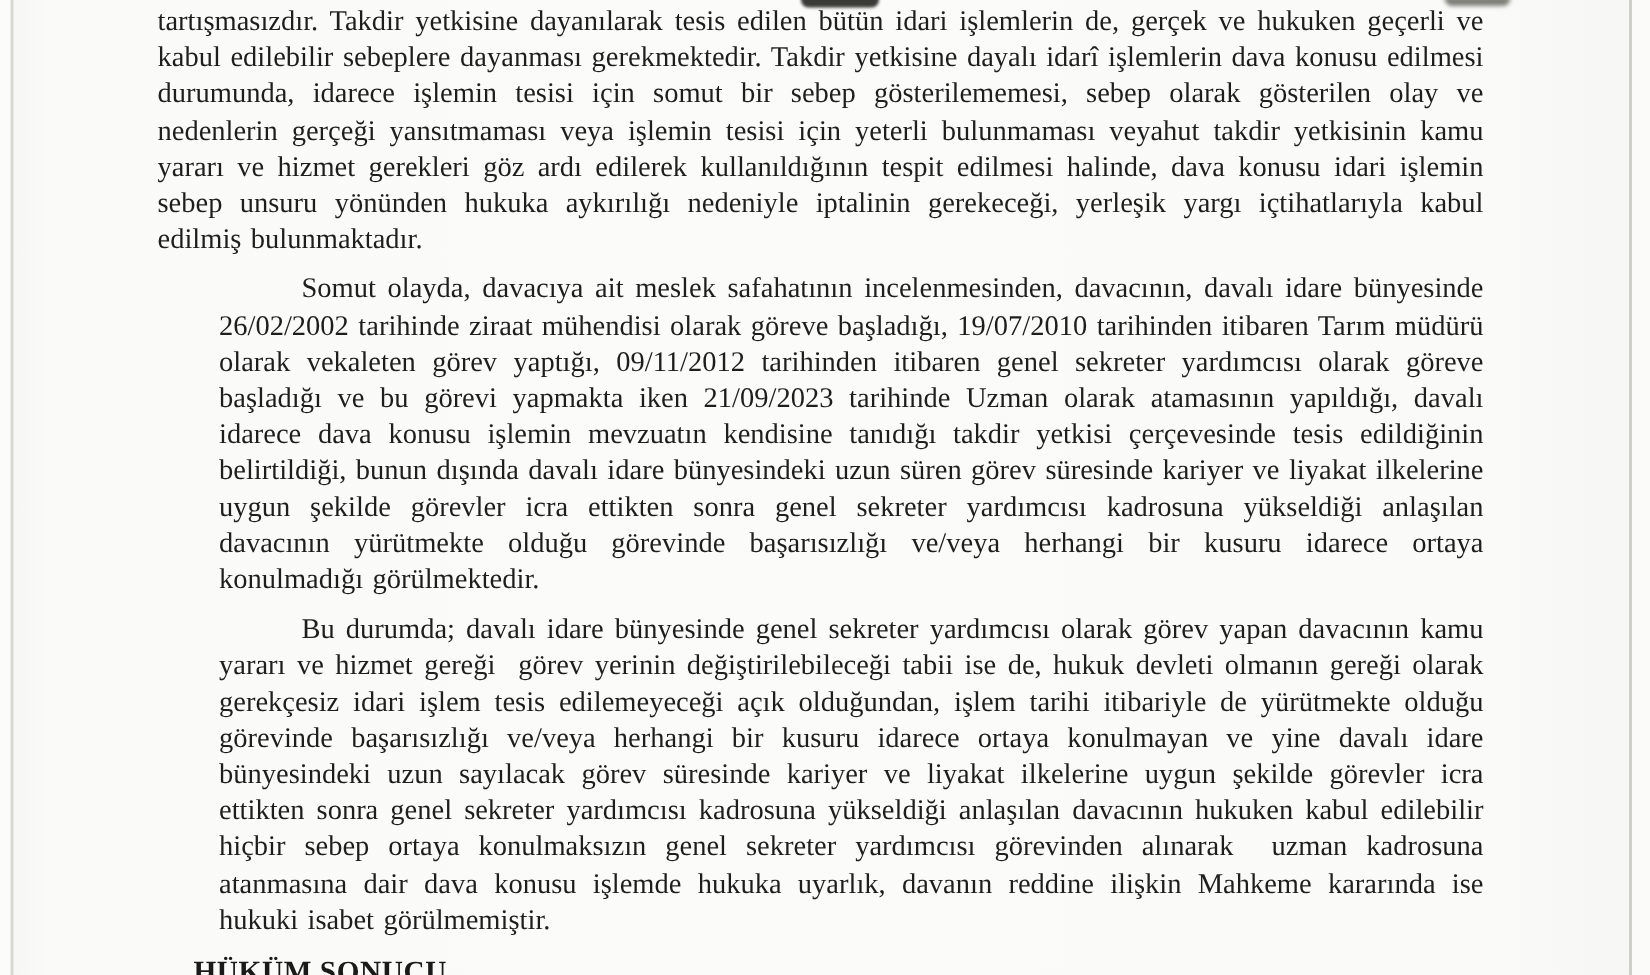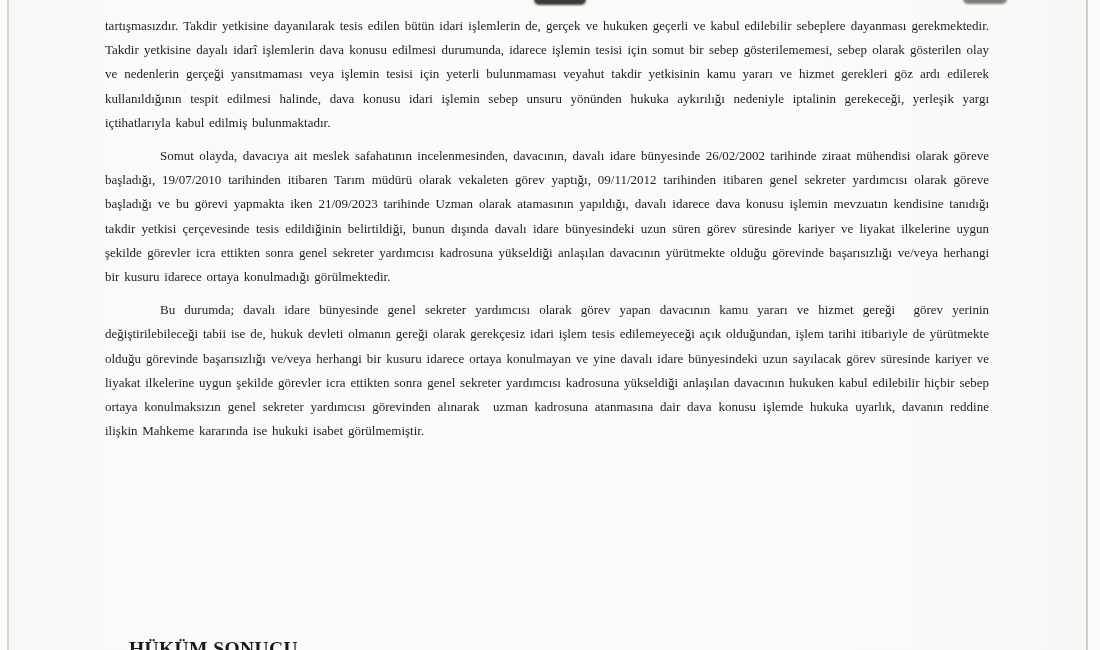--- a/index.html
+++ b/index.html
@@ -10,27 +10,27 @@
   }
   .paper{
     position:absolute;inset:0;
     background:linear-gradient(90deg,#f5f5f3 0%,#fafaf8 3%,#fbfbf9 45%,#fafaf8 90%,#f6f6f4 100%);
   }
   .strip-left{position:absolute;left:0;top:0;width:7px;height:650px;background:#fcfcfa;}
   .edge-line-left{position:absolute;left:7px;top:0;width:2px;height:650px;background:rgba(160,160,150,0.35);}
   .edge-line-right{position:absolute;left:1086px;top:0;width:2px;height:650px;background:rgba(150,150,142,0.42);}
   .strip-right{position:absolute;left:1088px;top:0;width:12px;height:650px;background:#fbfbf9;}
   .textblock{
-    position:absolute;left:105px;top:14px;width:884px;
-    color:#1e1e1e;font-size:13px;line-height:24.2px;
+    position:absolute;left:105px;top:3px;width:884px;
+    color:#1e1e1e;font-size:19px;line-height:24.2px;
     text-align:justify;word-spacing:1.5px;
     filter:blur(0.3px);
   }
   .para{margin:0 0 9px 0;}
-  .para.indented{text-indent:55px;}
+  .para.indented{text-indent:55px;margin-left:41px;}
   .heading{
     position:absolute;left:129px;top:638px;margin:0;
     font-size:19.5px;font-weight:bold;letter-spacing:0.4px;
     color:#1a1a1a;filter:blur(0.3px);white-space:nowrap;
   }
   .smudge-a{
     position:absolute;left:534px;top:-2px;width:52px;height:7px;
     background:#3a3a36;border-radius:0 0 5px 5px;filter:blur(1px);
   }
   .smudge-b{

